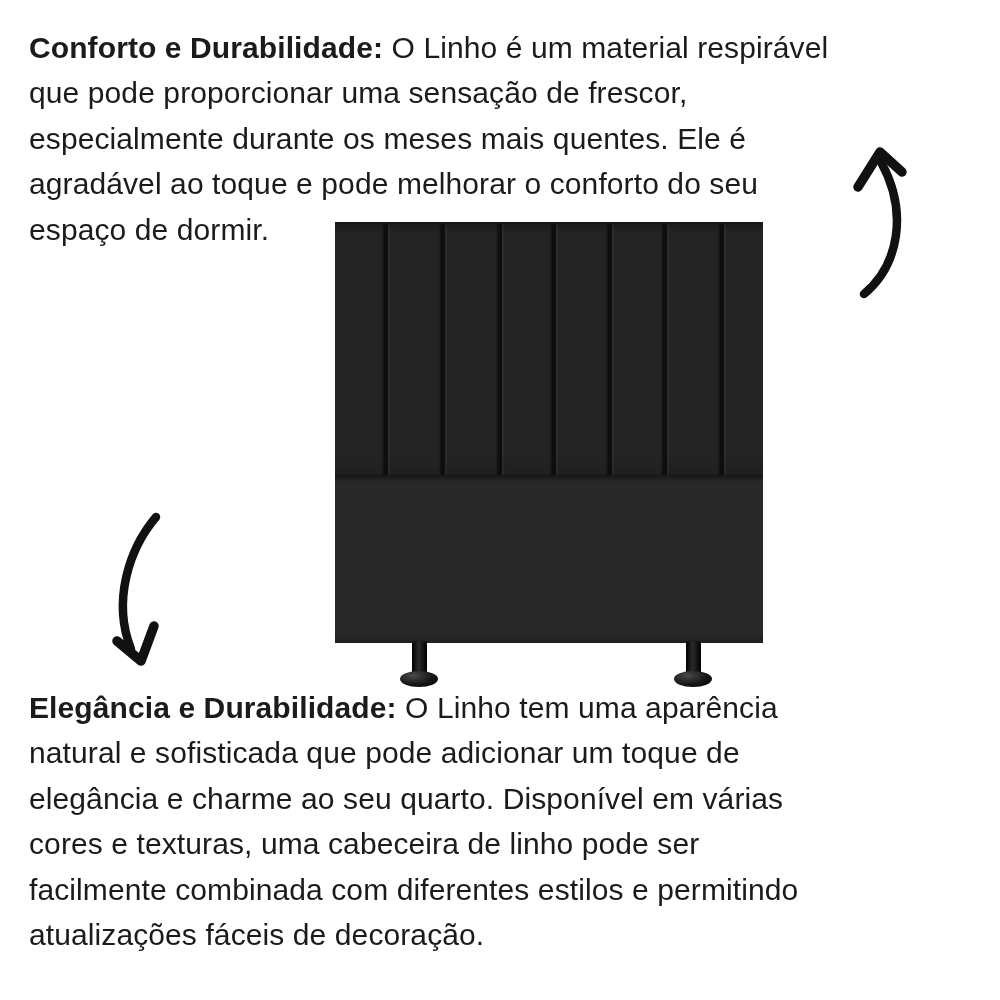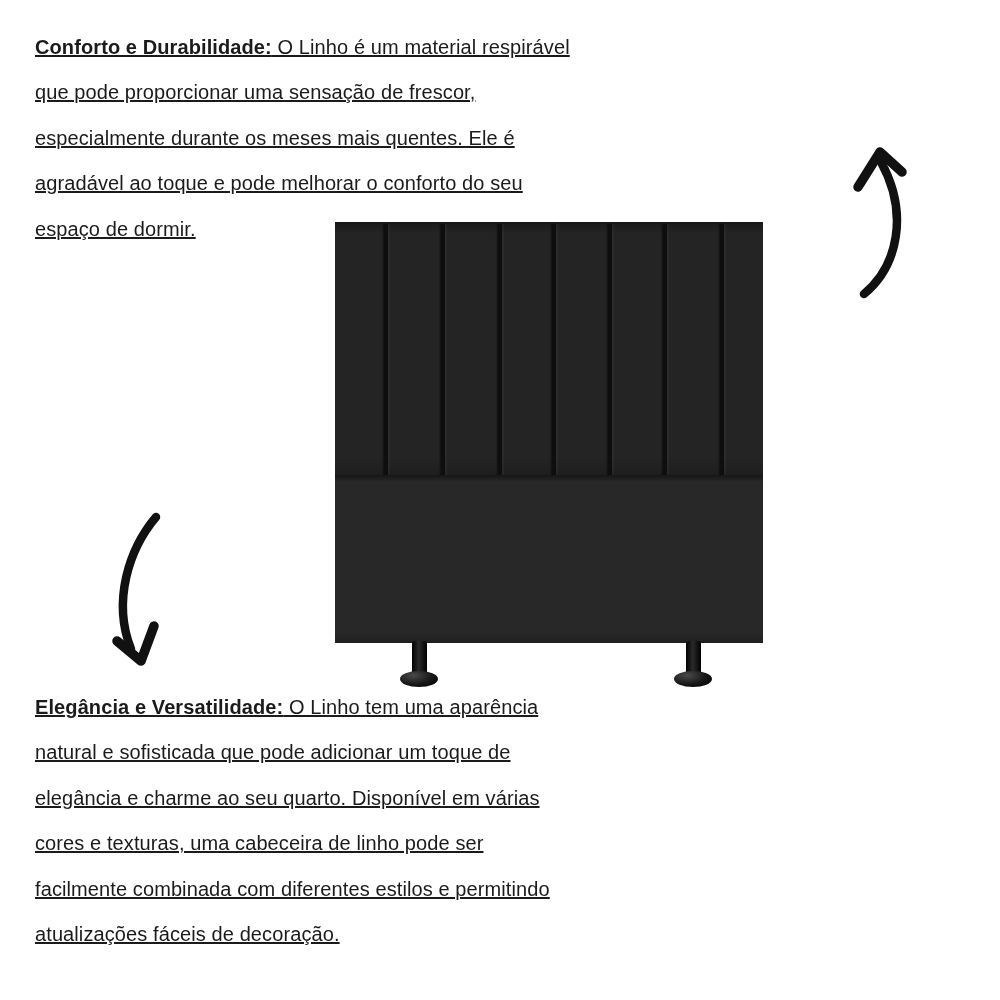--- a/index.html
+++ b/index.html
@@ -11,25 +11,24 @@
     --bg:#ffffff;
   }
   html,body{margin:0;padding:0;}
   body{
     width:1000px;height:1000px;position:relative;overflow:hidden;
     background:var(--bg);
     font-family:"Liberation Sans", sans-serif;
     color:var(--ink);
   }
   .para{
-    position:absolute;left:35px;width:955px;
-    font-size:20px;line-height:45.4px;
+    position:absolute;left:29px;width:955px;
+    font-size:30px;line-height:45.4px;
     white-space:pre;color:var(--ink);
     letter-spacing:0.1px;
-    text-decoration:underline;
   }
   .para .lead{font-weight:700;}
   .para-top{top:25px;}
   .para-bottom{top:685px;}
 
   
   .headboard{position:absolute;left:335px;top:222px;width:428px;height:421px;}
   .hb-panels{
     position:absolute;left:0;top:0;width:428px;height:253px;
     background:linear-gradient(180deg,#1c1c1c 0,var(--panel) 10px,var(--panel) 92%,#1e1e1e 100%);
@@ -94,18 +93,18 @@
   <g>
     <path class="shaft" d="M864 294 C898 266 909 213 881 162"></path>
     <path class="head" d="M858 187 L880 152 L902 172"></path>
   </g>
   <g>
     <path class="shaft" d="M156 517 C129 549 112 601 131 649"></path>
     <path class="head" d="M117 641 L141 661 L154 626"></path>
   </g>
 </svg>
 
-<div class="para para-bottom"><span class="lead">Elegância e Versatilidade:</span><span> O Linho tem uma aparência
+<div class="para para-bottom"><span class="lead">Elegância e Durabilidade:</span><span> O Linho tem uma aparência
 natural e sofisticada que pode adicionar um toque de
 elegância e charme ao seu quarto. Disponível em várias
 cores e texturas, uma cabeceira de linho pode ser
 facilmente combinada com diferentes estilos e permitindo
 atualizações fáceis de decoração.</span></div>
 
 </body></html>

